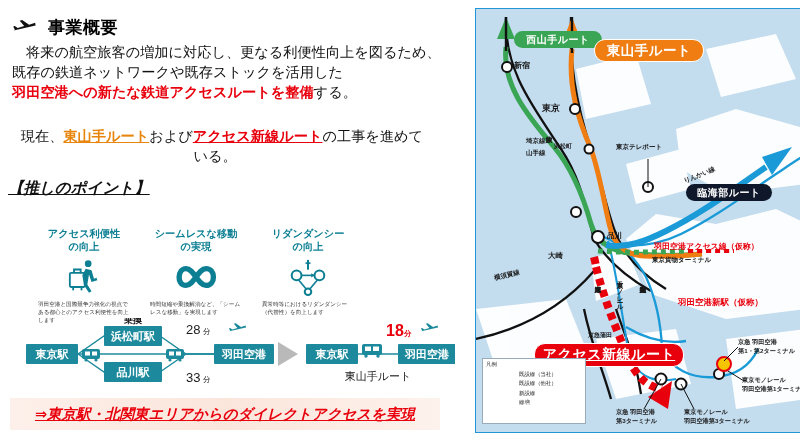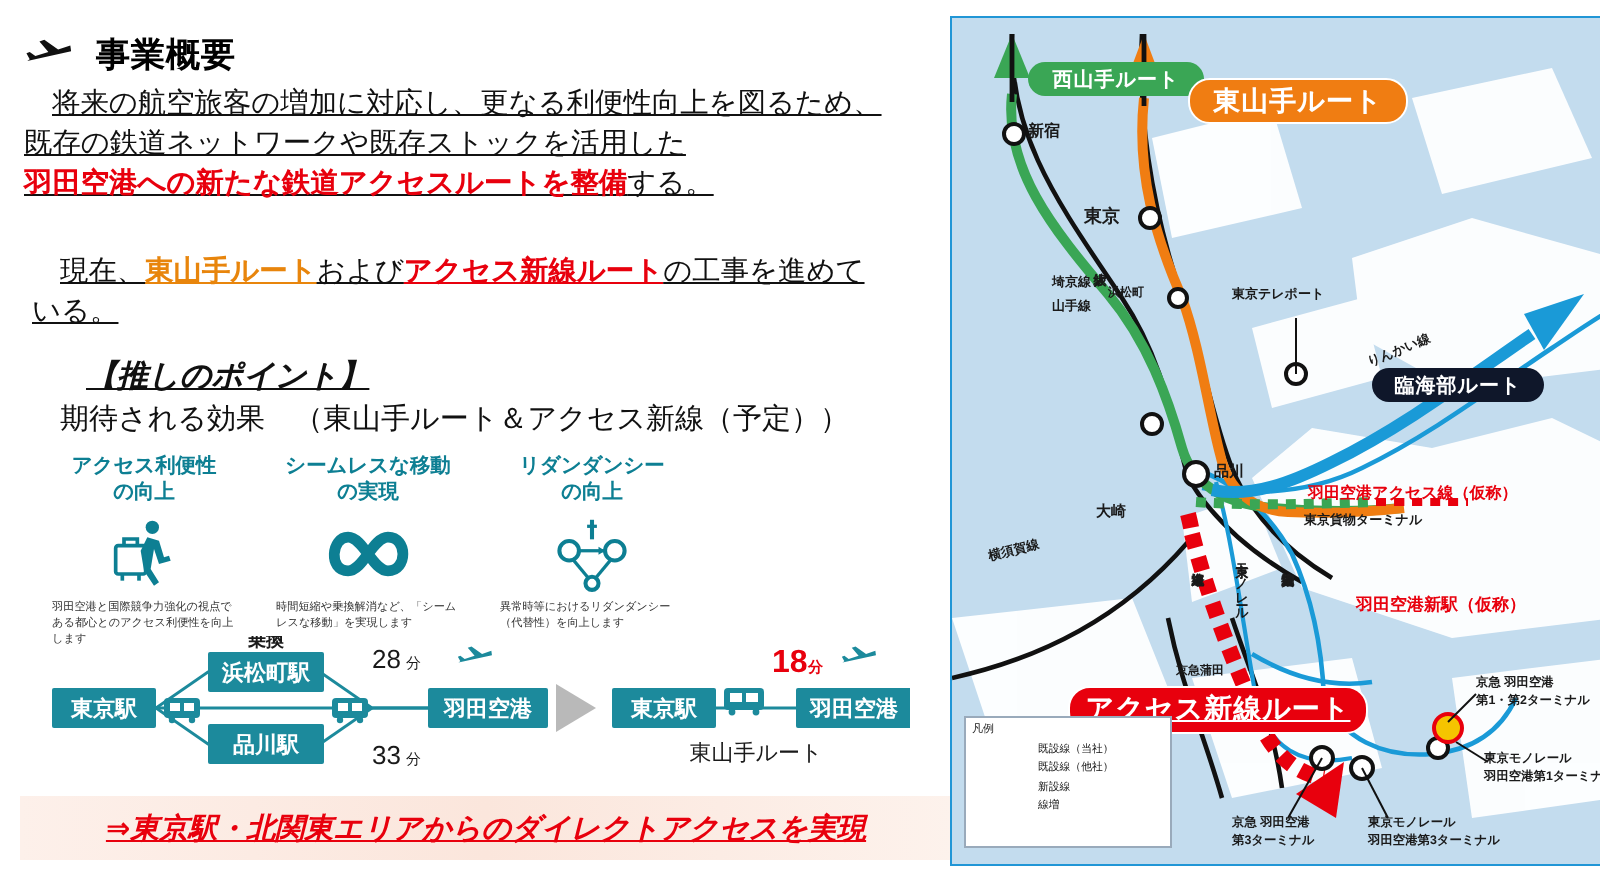--- a/index.html
+++ b/index.html
@@ -13,48 +13,48 @@
   }
   #page { position:relative; width:800px; height:441px; }
 
   
   #left { position:absolute; left:0; top:0; width:455px; height:441px; }
 
   .sec-head { position:absolute; left:12px; top:16px; display:flex; align-items:center; gap:10px; }
   .plane-icon { width:26px; height:20px; color:#111; }
   .sec-head-title { font-size:17px; font-weight:700; color:#000000; letter-spacing:.5px; }
 
-  .para { position:absolute; font-size:14.2px; line-height:1.42; color:#111;text-decoration:underline; }
+  .para { position:absolute; font-size:14.2px; line-height:1.42; color:#111; }
   #p1 { left:12px; top:42px; width:440px; text-indent:14px; }
   .red-strong { color:#e8000d; font-weight:700; }
-  #p2 { left:16px; top:126px; width:430px; text-indent:14px; }
+  #p2 { left:0; top:126px; width:430px; text-indent:14px;text-align:center; }
   .u-orange { color:#e8850c; font-weight:700; text-decoration:underline; text-decoration-color:#e8850c; }
   .u-red { color:#e8000d; font-weight:700; text-decoration:underline; text-decoration-color:#e8000d; }
 
   #oshi { position:absolute; left:8px; top:178px; font-size:15.5px; font-weight:700; font-style:italic;
-          color:#111; text-decoration:underline;margin-left:35px; }
+          color:#111; text-decoration:underline; }
   #effect { position:absolute; left:30px; top:200px; font-size:14.5px; color:#111; }
 
   
-  .cols { position:absolute; left:20px; top:228px; width:330px; display:flex; gap:8px; }
+  .cols { position:absolute; left:32px; top:228px; width:330px; display:flex; gap:8px; }
   .col { width:104px; text-align:center; }
   .col-title { color:#0d7f93; font-weight:700; font-size:10.2px; line-height:1.25; }
   .col-icon { height:42px; display:flex; align-items:center; justify-content:center; margin-top:2px; }
   .col-desc { font-size:5.6px; color:#333; line-height:1.45; margin-top:2px; text-align:left; padding:0 6px; }
 
   
   #diagram { position:absolute; left:0px; top:318px; width:455px; height:72px; }
   .stbox { fill:#1c8a9c; }
   .sttxt { fill:#ffffff; font-size:11px; font-weight:700; font-family:"Liberation Sans",sans-serif; }
   .lbl { fill:#1a1a1a; font-size:11px; font-family:"Liberation Sans",sans-serif; }
   .lbl-small { font-size:7.5px; }
   .big18 { fill:#e8000d; font-size:16px; font-weight:700; }
   .conn { stroke:#1c8a9c; stroke-width:1.4; fill:none; }
 
-  #banner { position:absolute; left:10px; top:398px; width:466px; height:32px;
+  #banner { position:absolute; left:10px; top:398px; width:430px; height:32px;
             background:linear-gradient(90deg,#fdf0ea,#fbe6dc,#fdf2ec);
             display:flex; align-items:center; justify-content:center;text-align:center; }
   #banner span { font-size:14.5px; font-weight:700; font-style:italic; color:#e8000d;
                  text-decoration:underline; }
 
   
   #map { position:absolute; left:475px; top:8px; width:334px; height:425px;
          background:#c3dcee; border:1.5px solid #2196d6; overflow:hidden; }
   #map svg { display:block; }
   .pill { position:absolute; border-radius:11px; color:#fff; font-weight:700;
@@ -90,21 +90,20 @@
     <div class="para" id="p1">
       <span>将来の航空旅客の増加に対応し、更なる利便性向上を図るため、既存の鉄道ネットワークや既存ストックを活用した</span><br>
       <span class="red-strong">羽田空港への新たな鉄道アクセスルートを整備</span><span>する。</span>
     </div>
 
     <div class="para" id="p2">
       <span>現在、</span><span class="u-orange">東山手ルート</span><span>および</span><span class="u-red">アクセス新線ルート</span><span>の工事を進めている。</span>
     </div>
 
     <div id="oshi">【推しのポイント】</div>
-    <div id="effect">期待される効果　（東山手ルート＆アクセス新線（予定））</div>
 
     <div class="cols">
 
       <div class="col">
         <div class="col-title">
           <span>アクセス利便性</span><br>
           <span>の向上</span>
         </div>
         <div class="col-icon">
           <svg width="40" height="40" viewBox="0 0 48 48">

